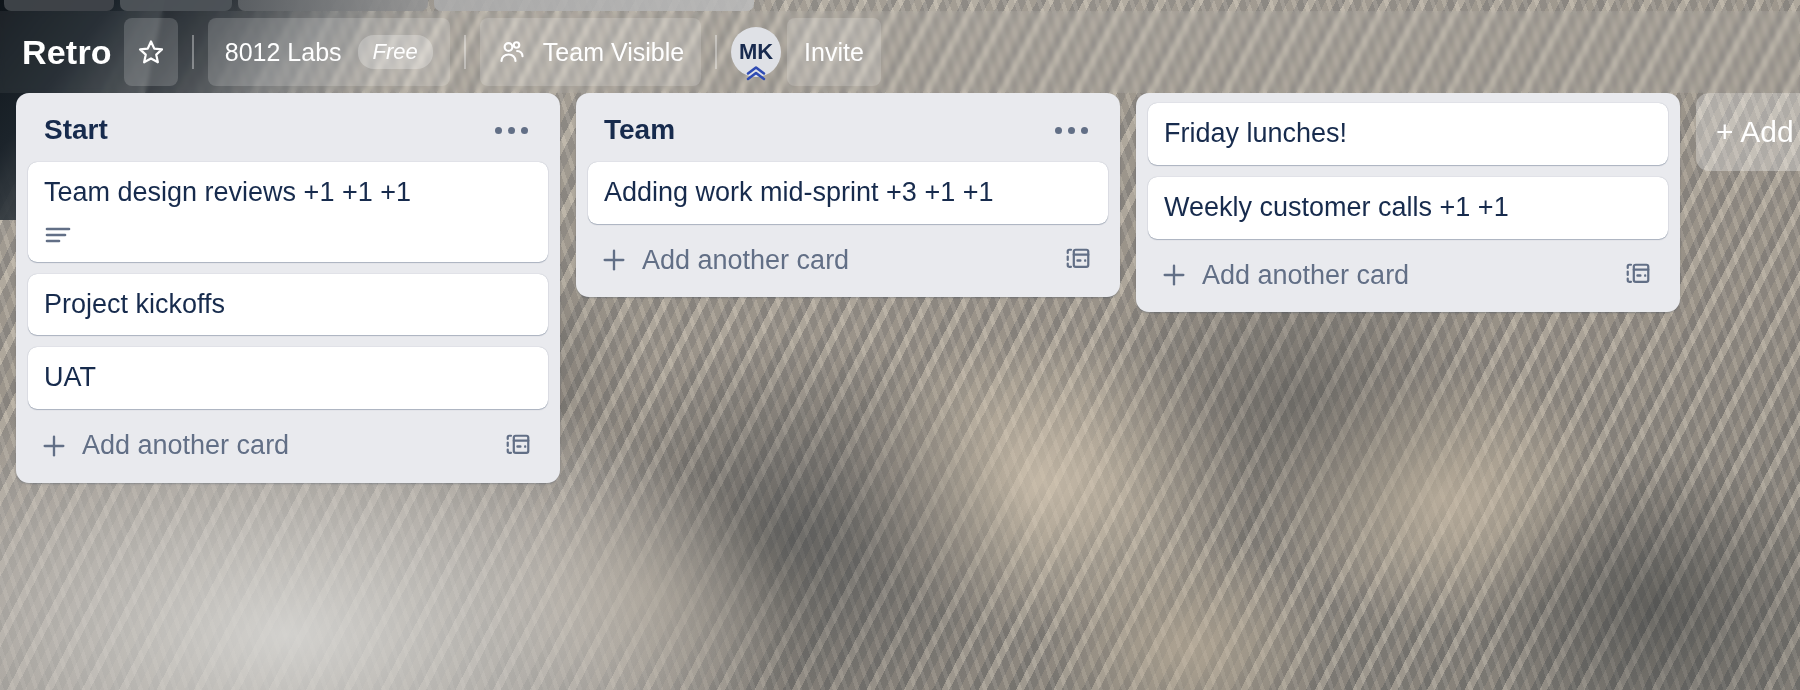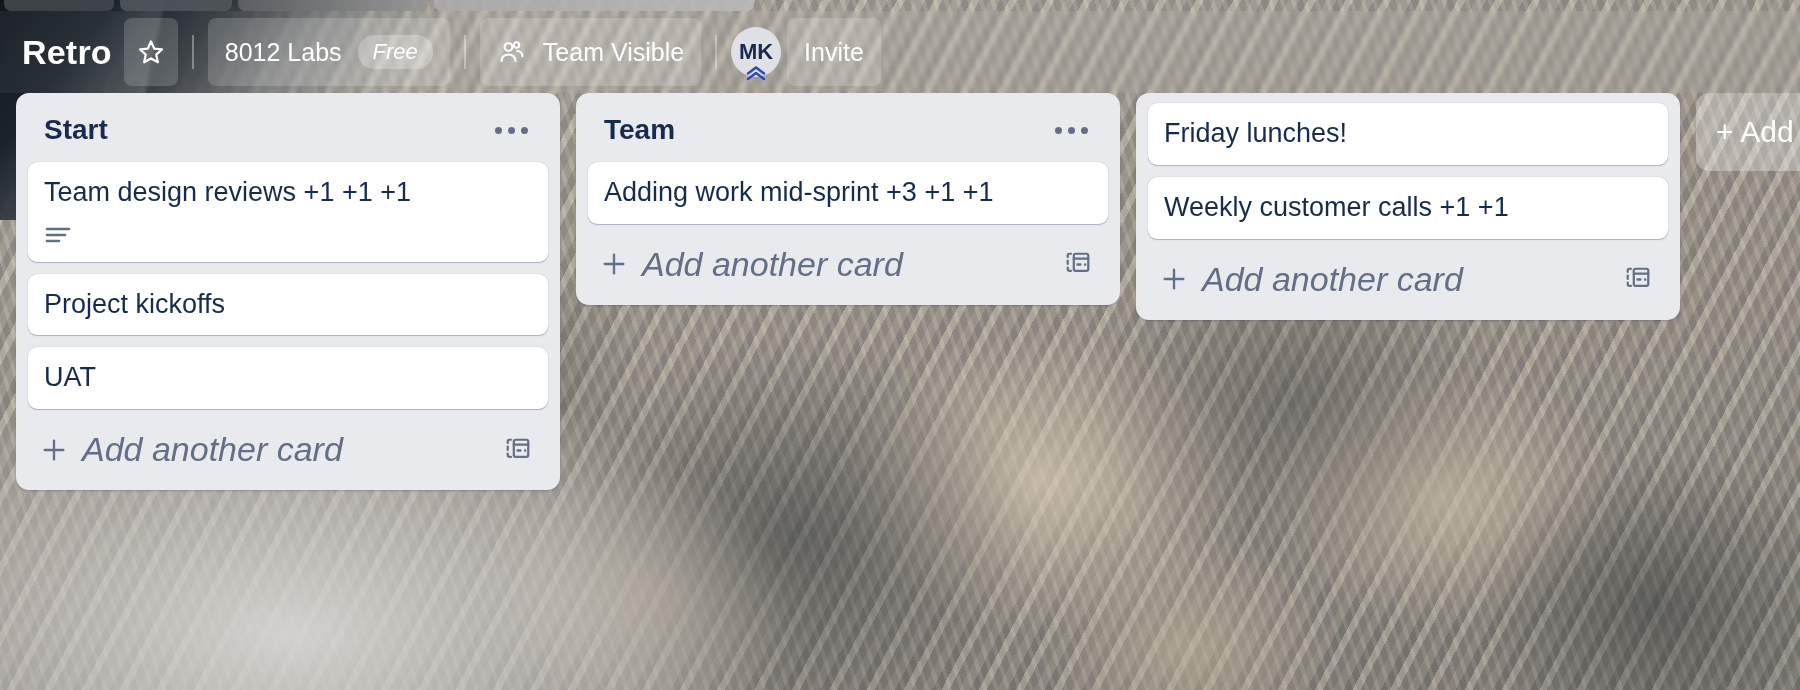--- a/index.html
+++ b/index.html
@@ -248,23 +248,22 @@
     padding: 10px 16px 12px 12px;
     cursor: pointer;
   }
   .add-card-left {
     display: flex;
     align-items: center;
     gap: 14px;
   }
   .add-card-label {
     color: #626f86;
-    font-size: 34px;
+    font-size: 27px;
     line-height: 1.1;
-    font-style: italic;
   }
 
   
   .add-list-btn {
     width: 330px;
     flex: 0 0 auto;
     height: 78px;
     border-radius: 13px;
     background: rgba(255,255,255,0.30);
     display: flex;

